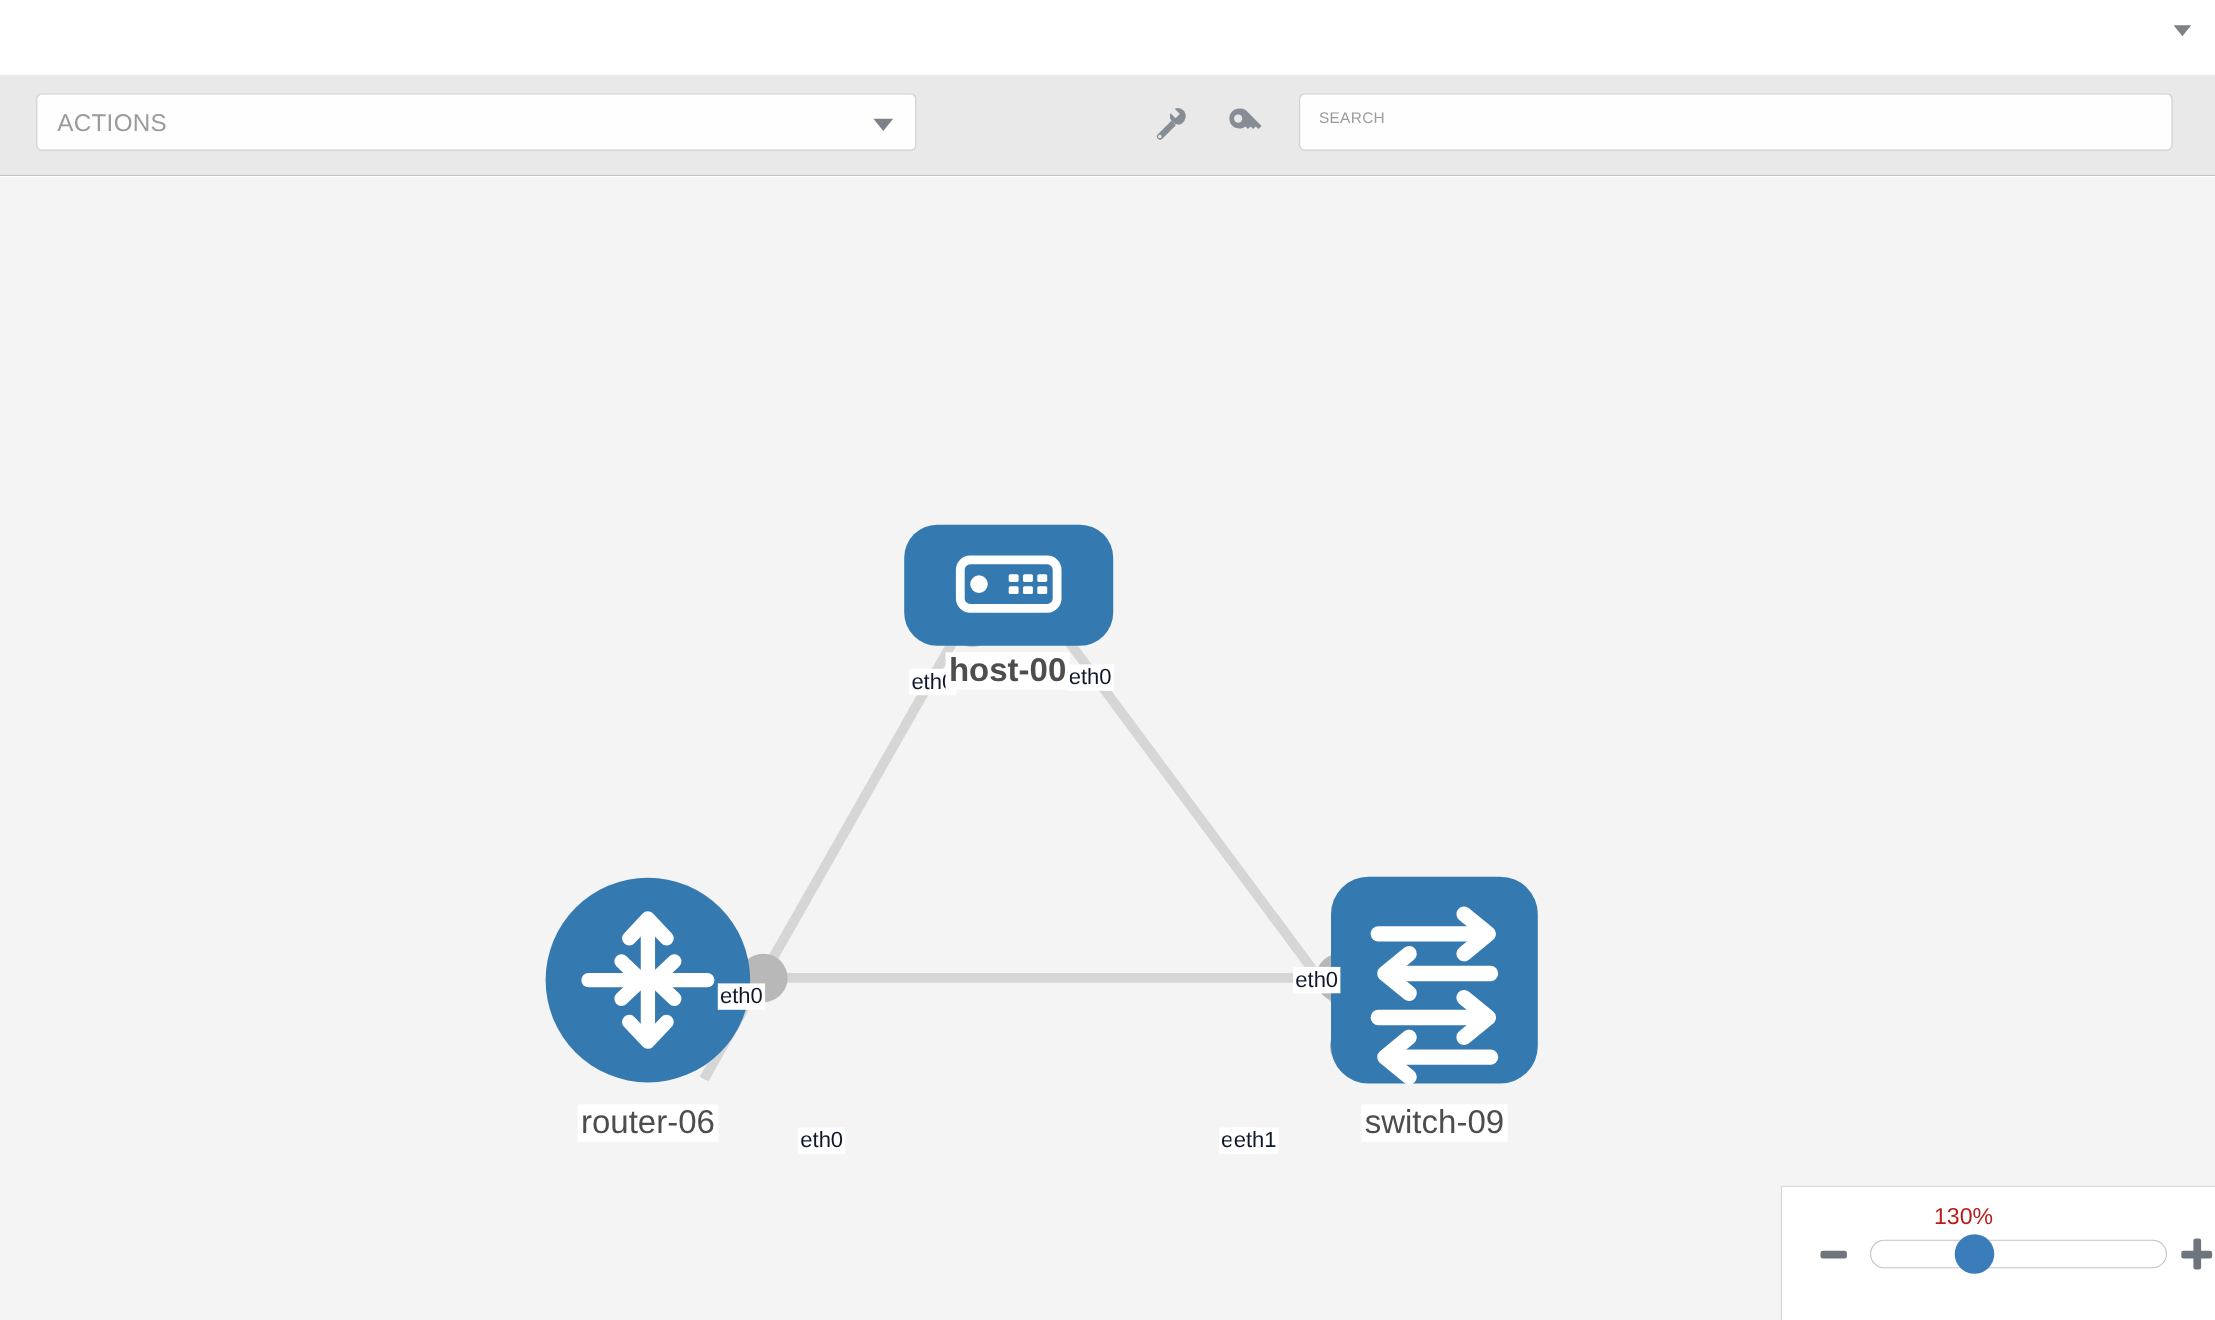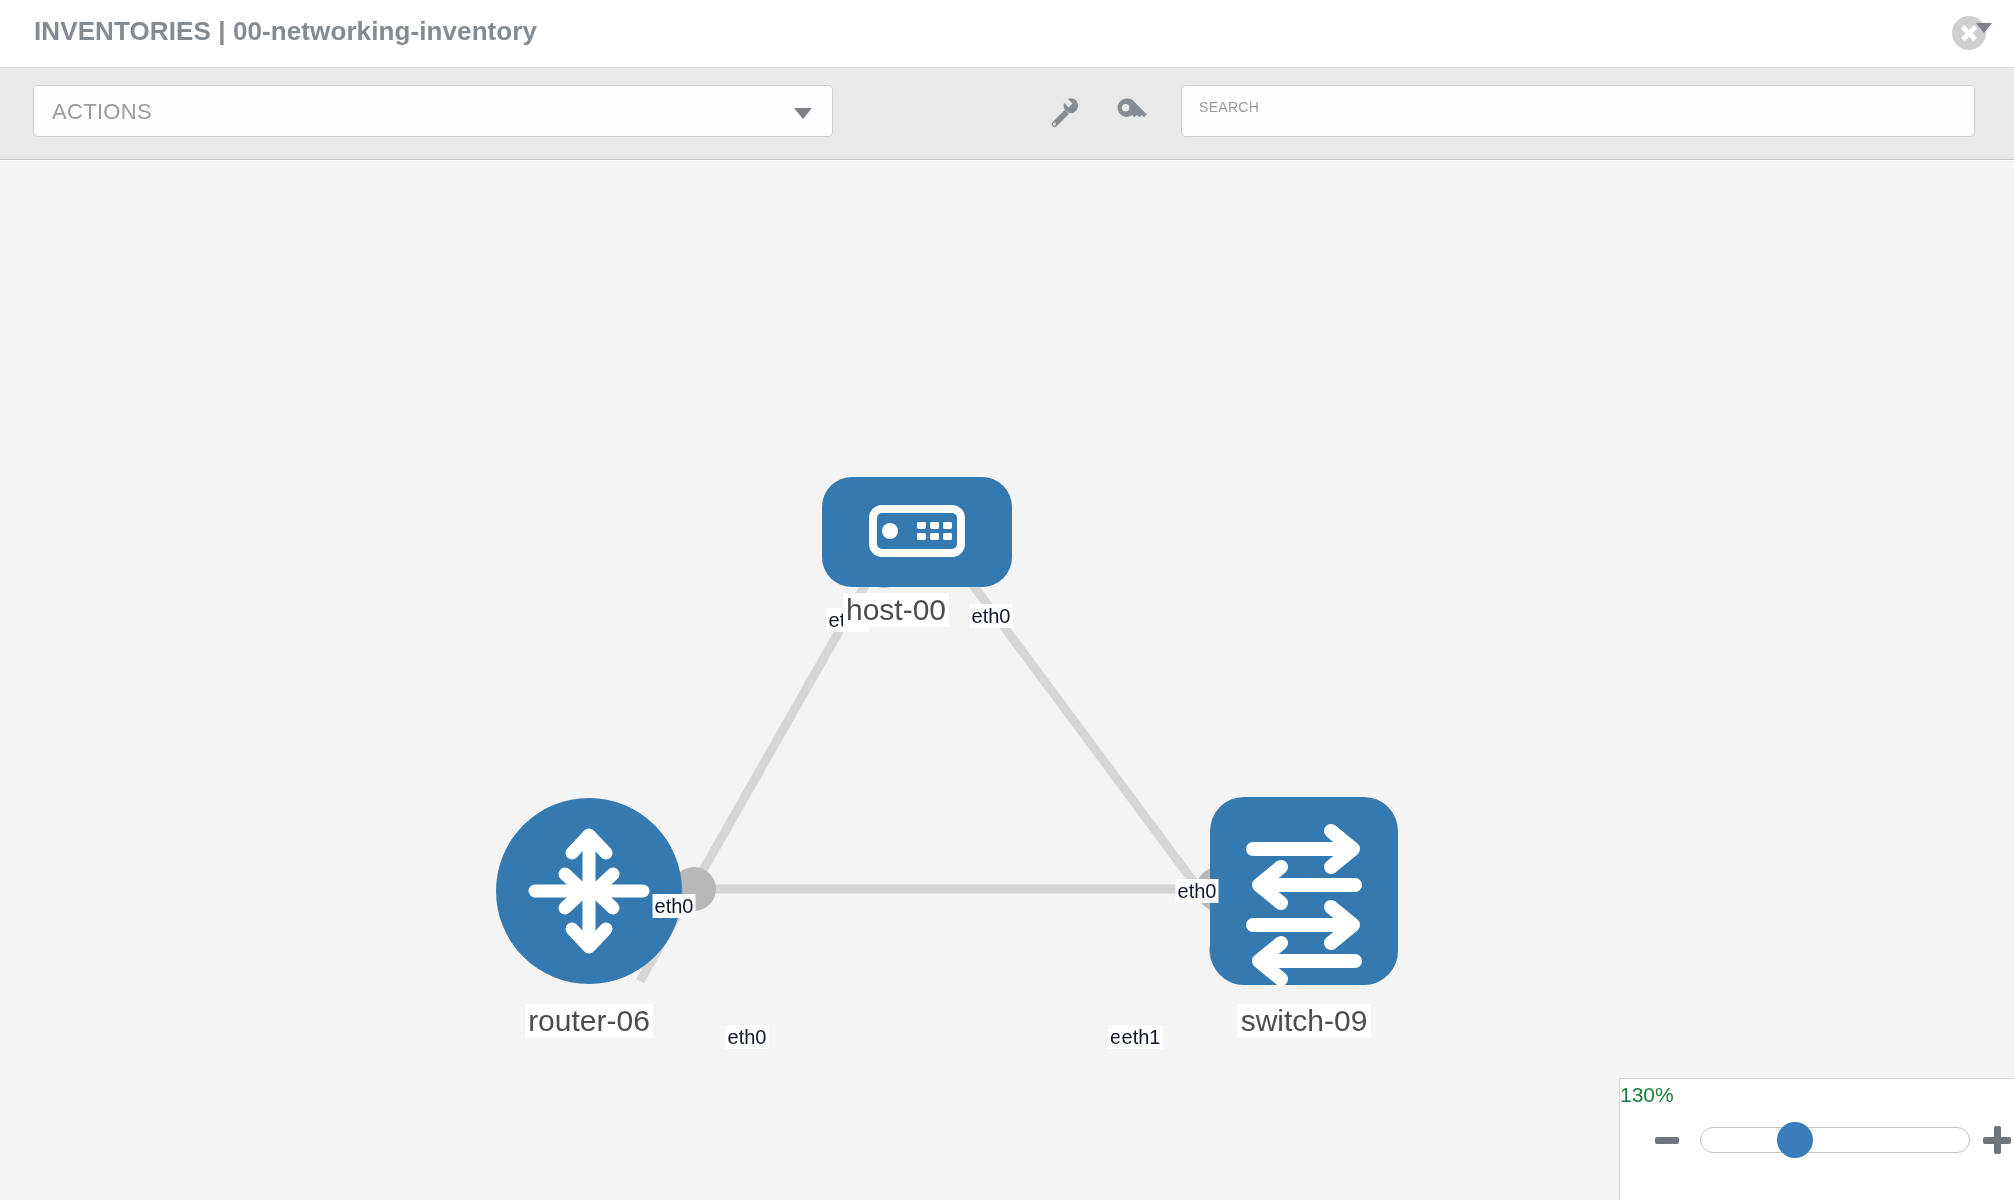--- a/index.html
+++ b/index.html
@@ -185,25 +185,25 @@
     width: 395px;
     height: 122px;
     background: #ffffff;
     border: 1px solid #d5d5d5;
     border-right: none;
     border-bottom: none;
   }
   .zoom-pct {
     position: absolute;
     left: 0;
-    top: 4px;
+    top: 16px;
     width: 330px;
-    text-align: left;
+    text-align: center;
     font-size: 21px;
-    color: #15803d;
+    color: #b91c1c;
   }
   .zoom-minus {
     position: absolute;
     left: 35px;
     top: 58px;
     width: 24px;
     height: 7px;
     background: #6e757c;
     border-radius: 2px;
     cursor: pointer;
@@ -245,24 +245,20 @@
     border-radius: 2px;
   }
   .zoom-plus::before { left: 0; top: 10.5px; width: 28px; height: 7px; }
   .zoom-plus::after  { left: 10.5px; top: 0; width: 7px; height: 28px; }
 </style>
 </head>
 <body>
 
 <div id="app">
 
-  <div class="titlebar">
-    <div class="title-text">INVENTORIES | 00-networking-inventory</div>
-    <div class="close-btn"></div>
-  </div>
 
   <div class="toolbar"></div>
 
   <div class="actions-select">
     <span class="actions-label">ACTIONS</span>
     <span class="caret"></span>
   </div>
 
   <span class="tool-icon icon-wrench">
     <svg width="36" height="36" viewBox="0 0 24 24" aria-hidden="true">
@@ -363,21 +359,21 @@
       <span class="iface-label" style="left:674px; top:733px;">eth0</span>
 
       <span class="iface-label" style="left:1197px; top:718px;">eth0</span>
 
       <span class="iface-label" style="left:747px; top:864px;">eth0</span>
 
       <span class="iface-label" style="left:1124px; top:864px;">eth</span>
 
       <span class="iface-label" style="left:1141px; top:864px;">eth1</span>
 
-      <span class="node-label big" style="left:896px; top:432px;">host-00</span>
+      <span class="node-label big" style="left:916px; top:432px;font-weight:bold;">host-00</span>
 
       <span class="node-label big" style="left:589px; top:843px;">router-06</span>
 
       <span class="node-label big" style="left:1304px; top:843px;">switch-09</span>
     </div>
   </div>
 
   <div class="zoom-panel">
     <div class="zoom-pct">130%</div>
     <div class="zoom-minus"></div>

